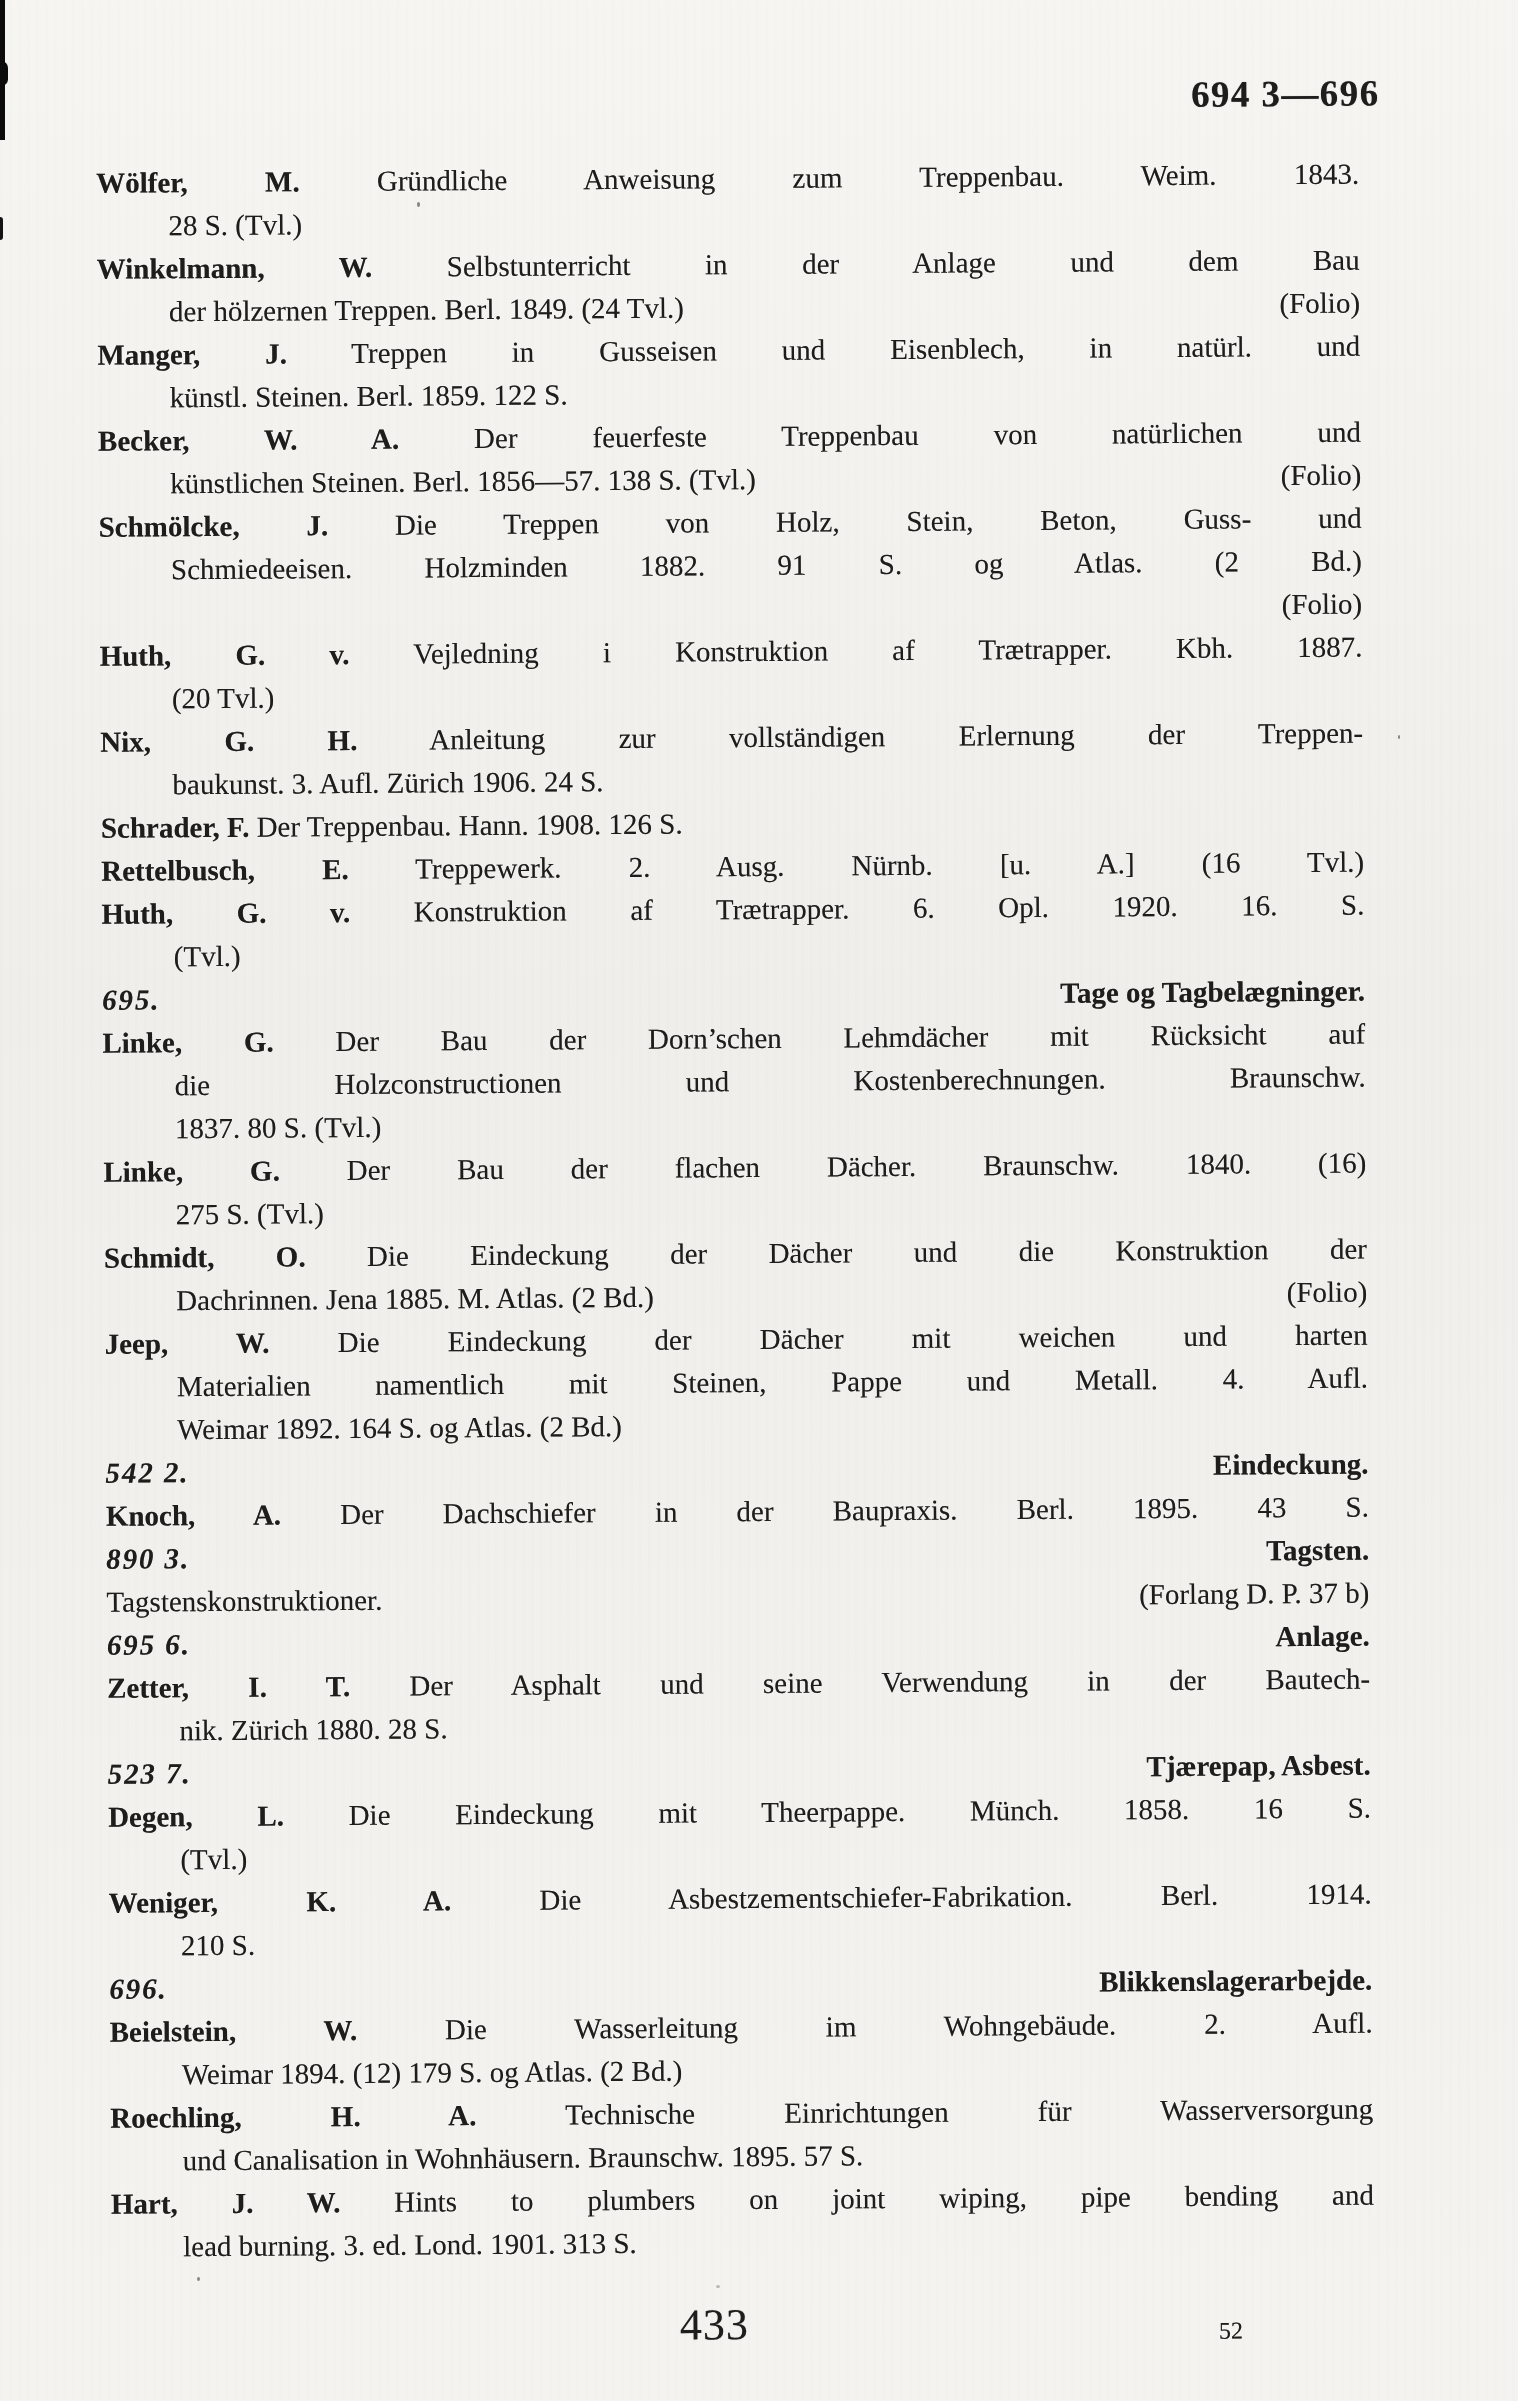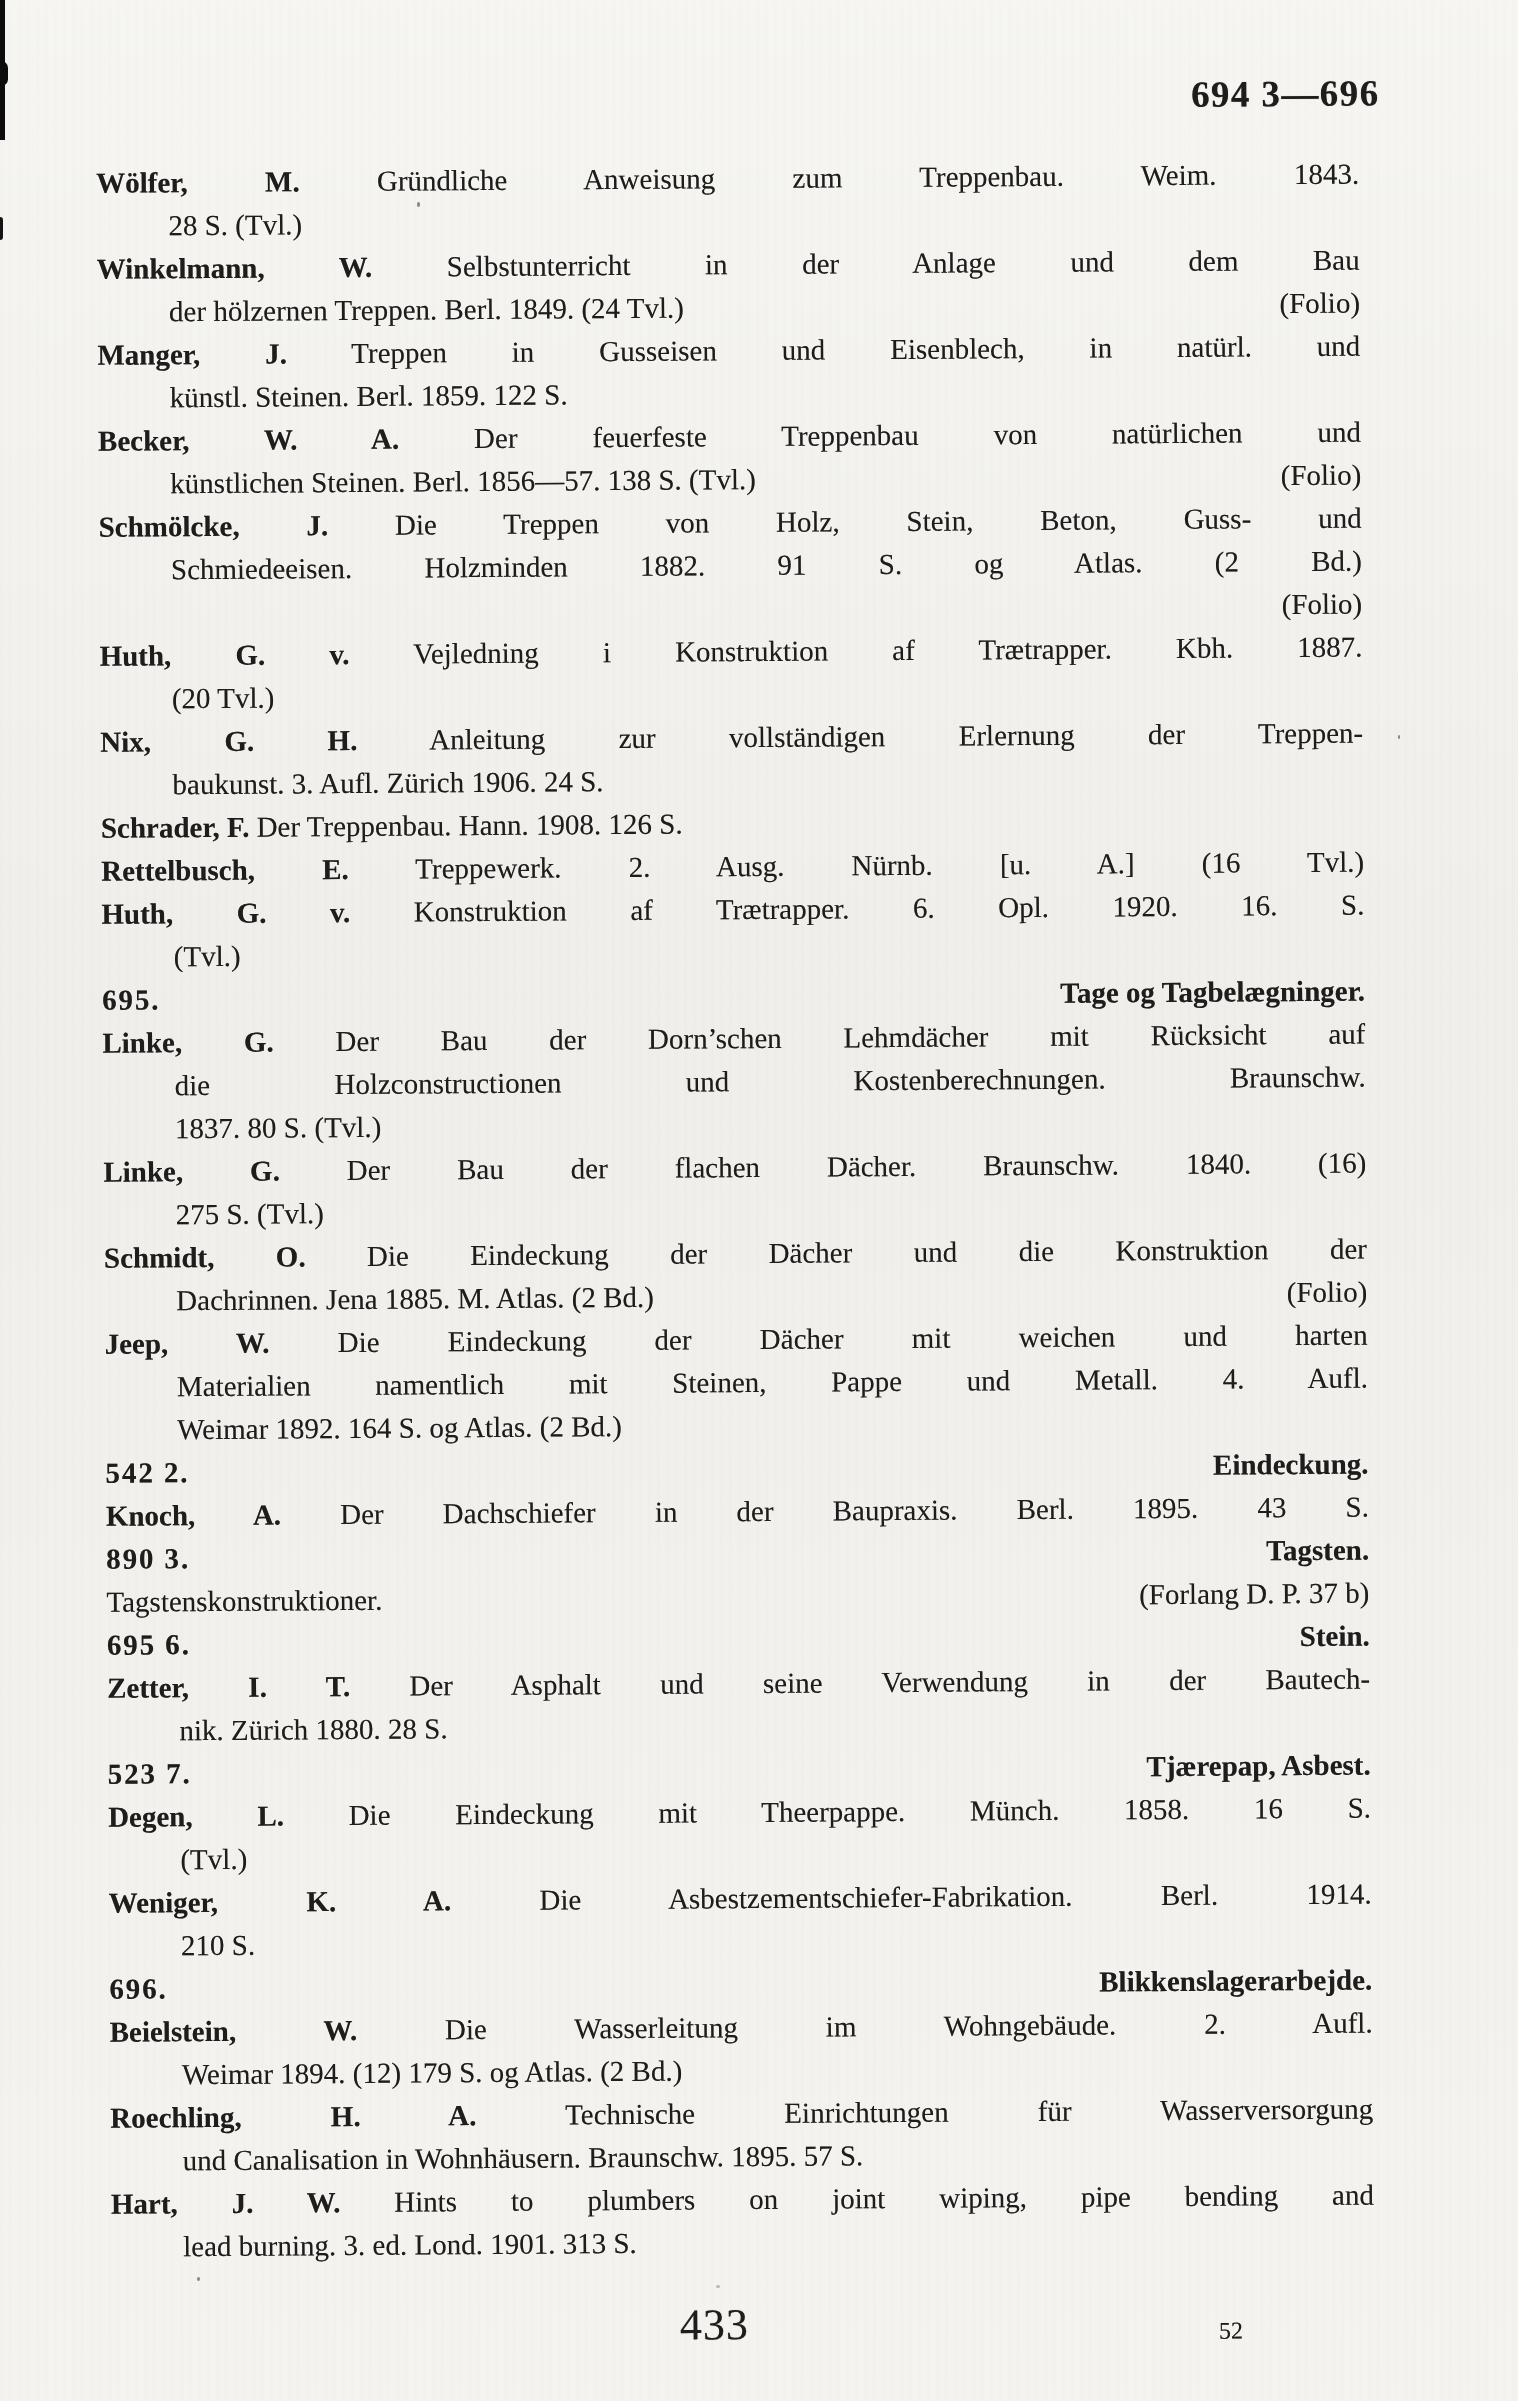--- a/index.html
+++ b/index.html
@@ -76,20 +76,21 @@
     line-height: 43px;
   }
   .line.section {
     display: flex;
     justify-content: space-between;
     font-weight: bold;
     white-space: nowrap;
   }
   .line.section .num {
     letter-spacing: 1.9px;
+    font-style: italic;
   }
   .line.row {
     display: flex;
     justify-content: space-between;
     white-space: nowrap;
   }
   .footer-page {
     position: absolute;
     top: 2299px;
     left: 671px;
@@ -230,21 +231,21 @@
       <div class="line section">
         <span class="num">890 3.</span>
         <span class="title">Tagsten.</span>
       </div>
       <div class="line row">
         <span class="row-left">Tagstenskonstruktioner.</span>
         <span class="row-right">(Forlang D. P. 37 b)</span>
       </div>
       <div class="line section">
         <span class="num">695 6.</span>
-        <span class="title">Stein.</span>
+        <span class="title">Anlage.</span>
       </div>
       <div class="entry">
         <div class="line just"><span class="author">Zetter, I. T.</span><span class="txt"> Der Asphalt und seine Verwendung in der Bautech-</span></div>
         <div class="line indent"><span class="txt">nik. Zürich 1880. 28 S.</span></div>
       </div>
       <div class="line section">
         <span class="num">523 7.</span>
         <span class="title">Tjærepap, Asbest.</span>
       </div>
       <div class="entry">

